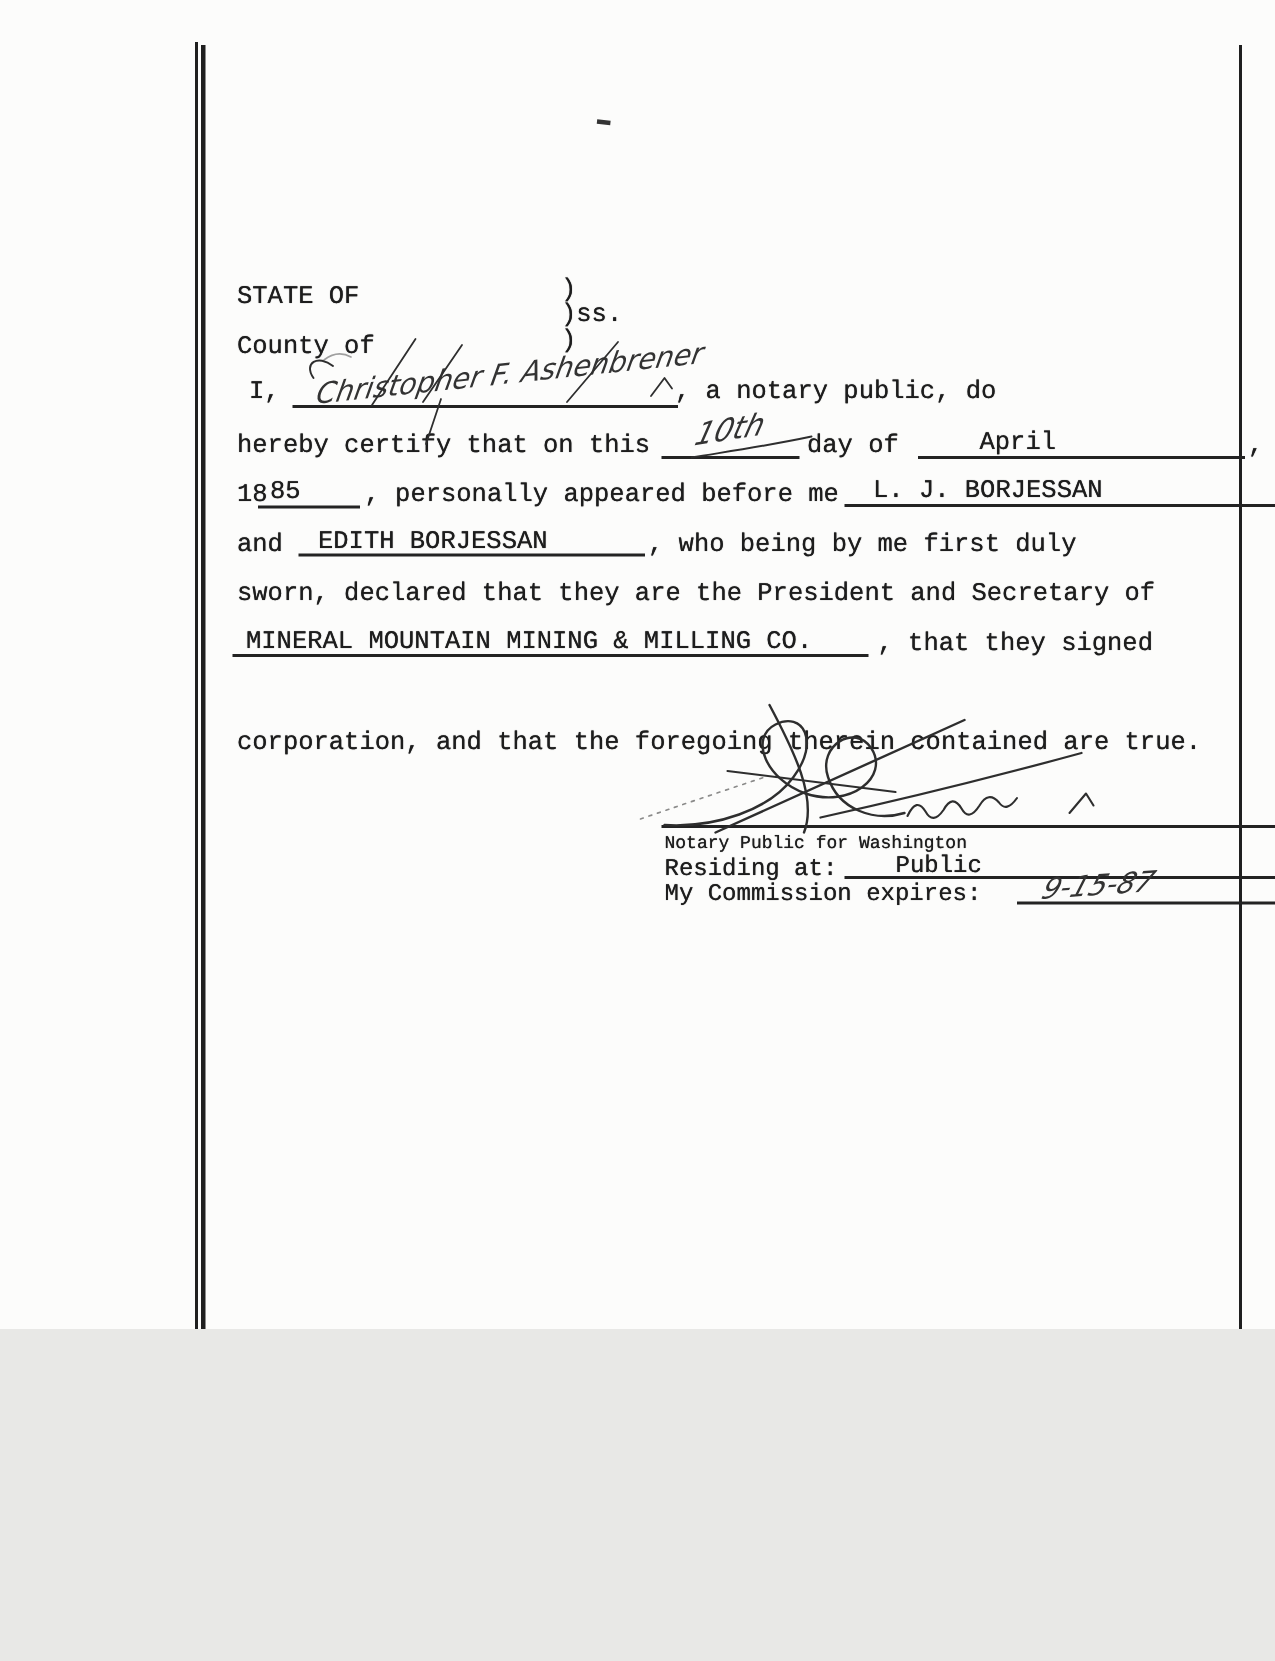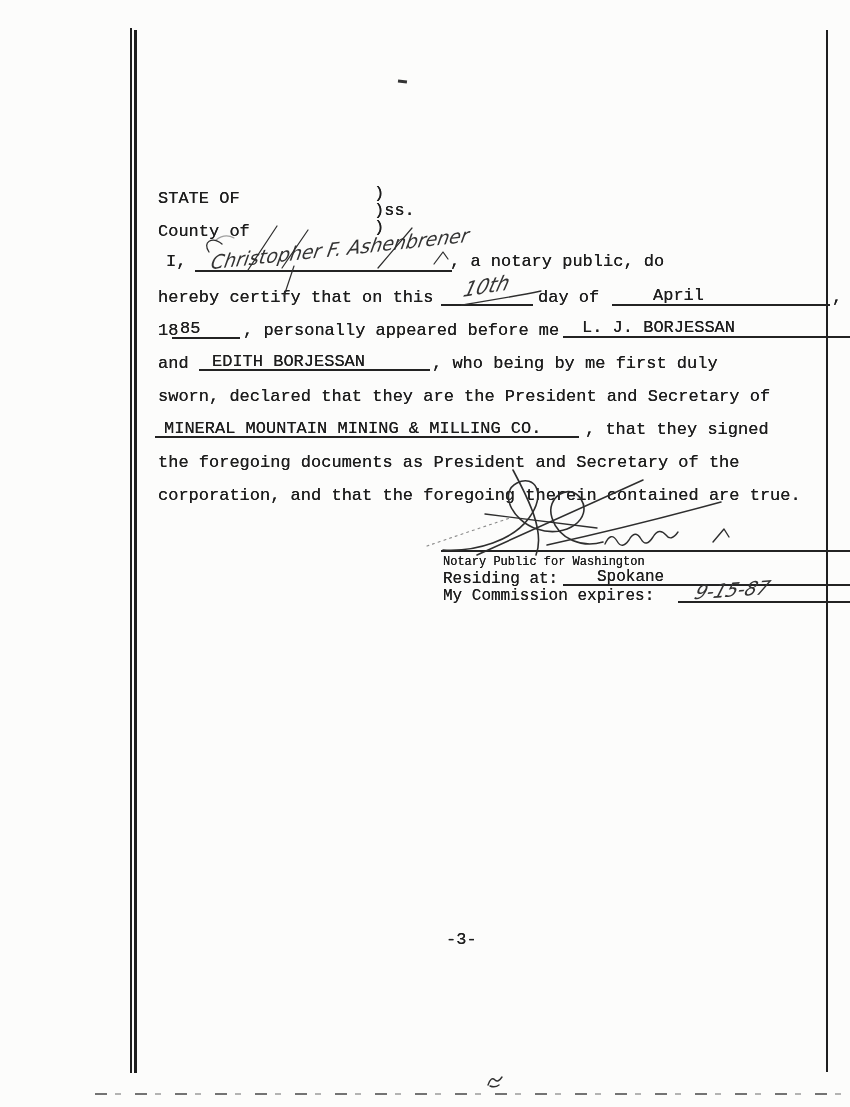--- a/index.html
+++ b/index.html
@@ -1,18 +1,18 @@
 <!DOCTYPE html>
 <html><head>
 <meta charset="utf-8">
 <style>
   html,body{margin:0;padding:0;background:#e8e8e6;}
   .page{
     position:relative;
-    width:850px;height:1107px;
+    width:850px;height:886px;
     background:#fcfcfb;
     overflow:hidden;
     font-family:"Liberation Mono","DejaVu Sans Mono",monospace;
     color:#1d1d1d;
   }
   .t{
     position:absolute;
     font-size:17px;
     line-height:20px;
     white-space:pre;
@@ -79,28 +79,27 @@
   <div class="ul" style="left:199px;top:369px;width:231px;"></div>
   <div class="t" style="left:212px;top:352px;">EDITH BORJESSAN</div>
   <div class="t" style="left:432px;top:354px;">, who being by me first duly</div>
 
   <div class="t" style="left:158px;top:387px;">sworn, declared that they are the President and Secretary of</div>
 
   <div class="ul" style="left:155px;top:436px;width:424px;"></div>
   <div class="t" style="left:164px;top:419px;">MINERAL MOUNTAIN MINING &amp; MILLING CO.</div>
   <div class="t" style="left:585px;top:420px;">, that they signed</div>
 
-  <div class="t" style="left:158px;top:453px;">the foregoing documents as President and Secretary of the</div>
   <div class="t" style="left:158px;top:486px;">corporation, and that the foregoing therein contained are true.</div>
 
   <div class="ul" style="left:441px;top:550px;width:409px;"></div>
   <div class="t" style="left:443px;top:552px;font-size:12px;">Notary Public for Washington</div>
   <div class="t" style="left:443px;top:569px;font-size:16px;">Residing at:</div>
   <div class="ul" style="left:563px;top:584px;width:287px;"></div>
-  <div class="t" style="left:597px;top:567px;font-size:16px;">Spokane</div>
+  <div class="t" style="left:597px;top:567px;font-size:16px;">Public</div>
   <div class="t" style="left:443px;top:586px;font-size:16px;">My Commission expires:</div>
   <div class="ul" style="left:678px;top:601px;width:172px;"></div>
 
   <svg class="hw-svg" style="left:182px;top:222px;" width="300" height="80" viewBox="0 0 300 80">
     <g transform="rotate(-6 20 50)">
       <text class="hw-text" x="42" y="48" font-size="19" transform="skewX(-16)">Christopher F. Ashenbrener</text>
     </g>
     <path class="scrawl" style="stroke-width:1.3" d="M40,22 C30,14 20,20 27,30"></path>
     <path class="scrawl" style="stroke-width:1.1;opacity:.45" d="M34,18 q9,-7 18,-2"></path>
     <path class="scrawl" style="stroke-width:1.2" d="M66,48 L95,4"></path>

